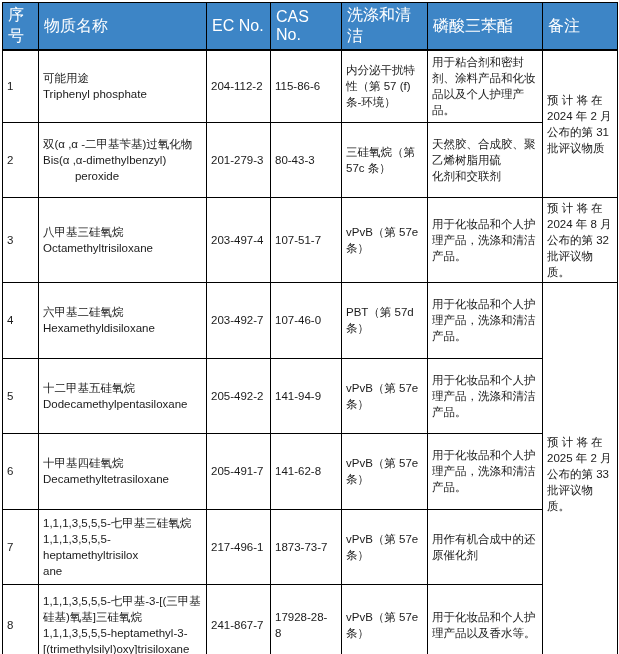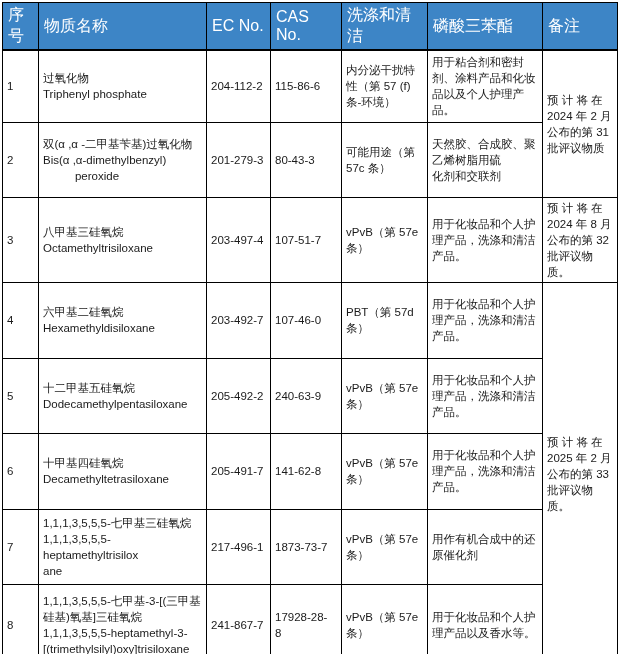--- a/index.html
+++ b/index.html
@@ -79,21 +79,21 @@
         <th>EC No.</th>
         <th>CAS No.</th>
         <th>洗涤和清洁</th>
         <th>磷酸三苯酯</th>
         <th>备注</th>
       </tr>
     </thead>
     <tbody>
       <tr class="r1">
         <td class="cell-no">1</td>
-        <td class="cell-substance">过氧化物
+        <td class="cell-substance">可能用途
 Triphenyl phosphate</td>
         <td class="cell-ec">204-112-2</td>
         <td class="cell-cas">115-86-6</td>
         <td class="cell-reason">内分泌干扰特
 性（第 57 (f)
 条-环境）</td>
         <td class="cell-use">用于粘合剂和密封
 剂、涂料产品和化妆
 品以及个人护理产
 品。</td>
@@ -102,21 +102,21 @@
 公布的第 31
 批评议物质</td>
       </tr>
       <tr class="r2">
         <td class="cell-no">2</td>
         <td class="cell-substance">双(α ,α -二甲基苄基)过氧化物
 Bis(α ,α-dimethylbenzyl)
           peroxide</td>
         <td class="cell-ec">201-279-3</td>
         <td class="cell-cas">80-43-3</td>
-        <td class="cell-reason">可能用途（第
+        <td class="cell-reason">三硅氧烷（第
 57c 条）</td>
         <td class="cell-use">天然胶、合成胶、聚
 乙烯树脂用硫
 化剂和交联剂</td>
       </tr>
       <tr class="r3">
         <td class="cell-no">3</td>
         <td class="cell-substance">八甲基三硅氧烷
 Octamethyltrisiloxane</td>
         <td class="cell-ec">203-497-4</td>
@@ -145,21 +145,21 @@
         <td class="cell-remark" rowspan="5">预 计 将 在
 2025 年 2 月
 公布的第 33
 批评议物质。</td>
       </tr>
       <tr class="r5">
         <td class="cell-no">5</td>
         <td class="cell-substance">十二甲基五硅氧烷
 Dodecamethylpentasiloxane</td>
         <td class="cell-ec">205-492-2</td>
-        <td class="cell-cas">240-63-9</td>
+        <td class="cell-cas">141-94-9</td>
         <td class="cell-reason">vPvB（第 57e
 条）</td>
         <td class="cell-use">用于化妆品和个人护
 理产品，洗涤和清洁
 产品。</td>
       </tr>
       <tr class="r6">
         <td class="cell-no">6</td>
         <td class="cell-substance">十甲基四硅氧烷
 Decamethyltetrasiloxane</td>

